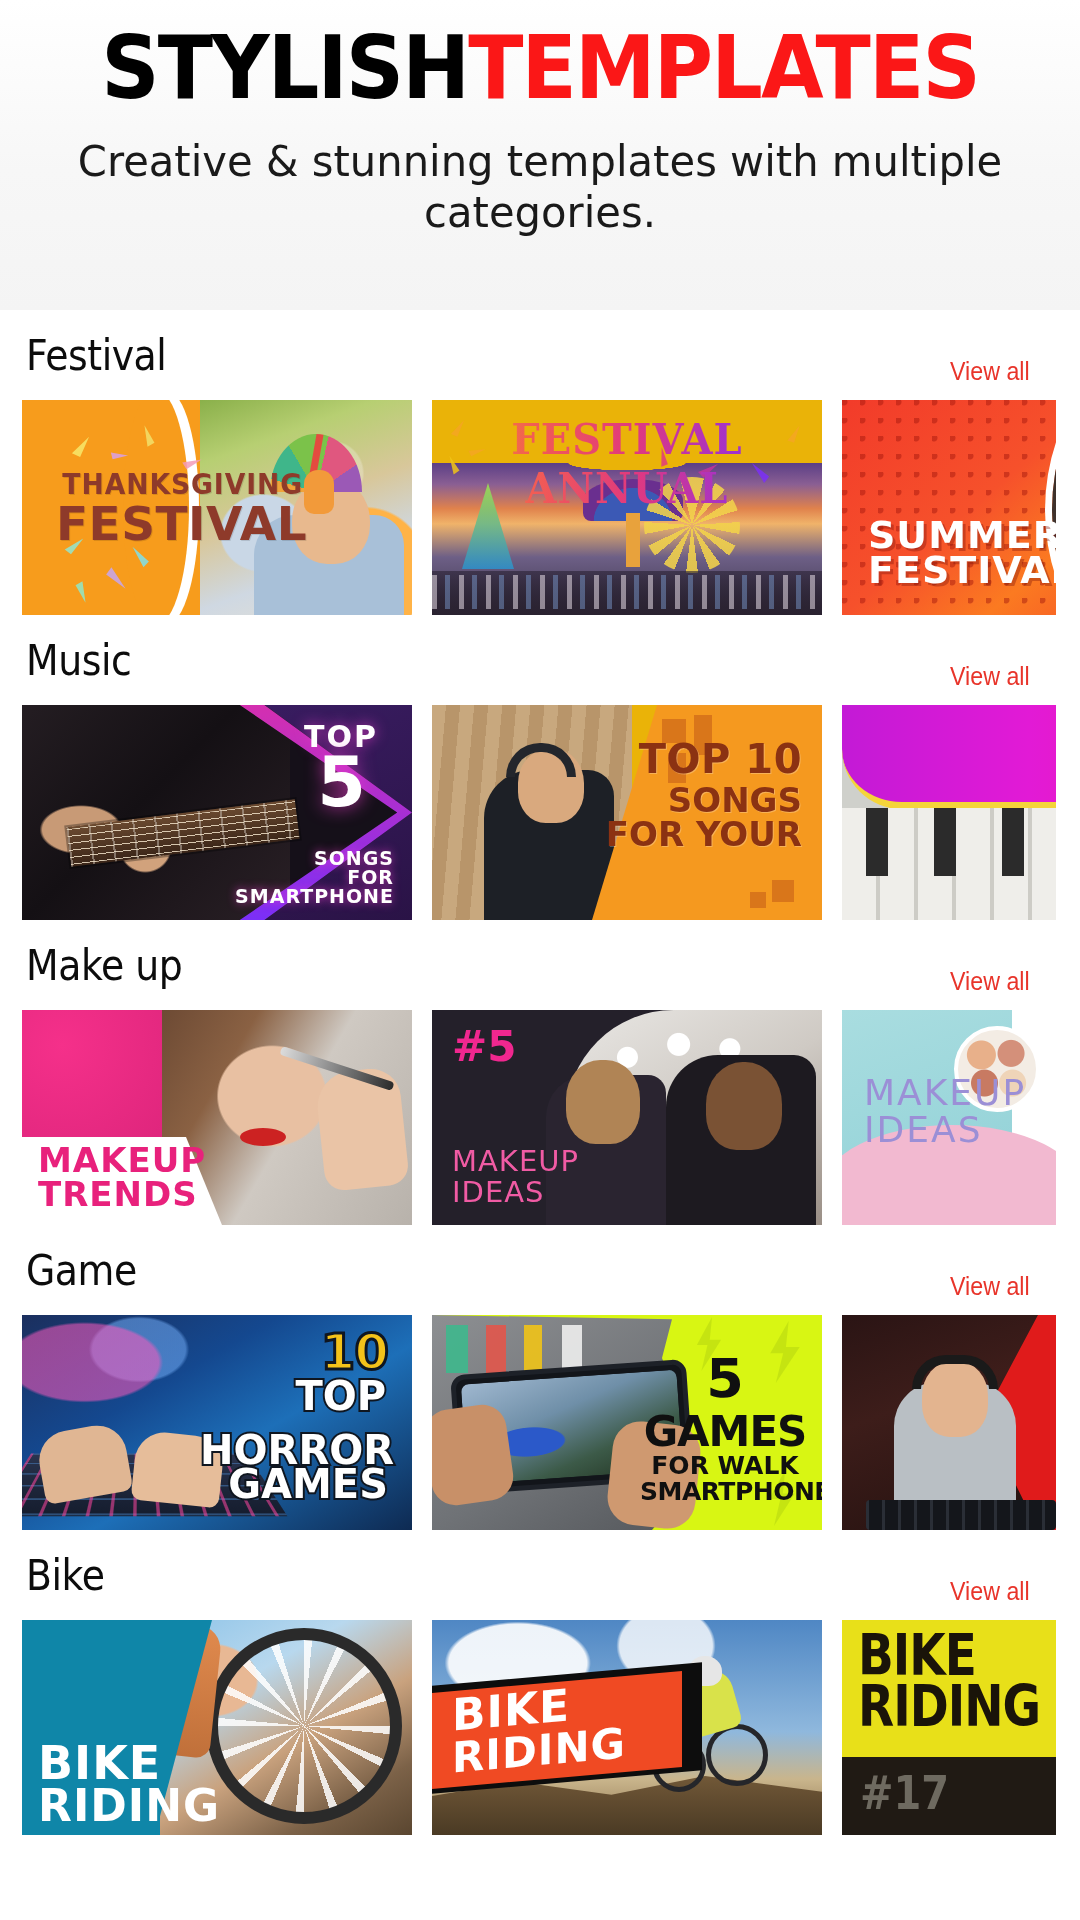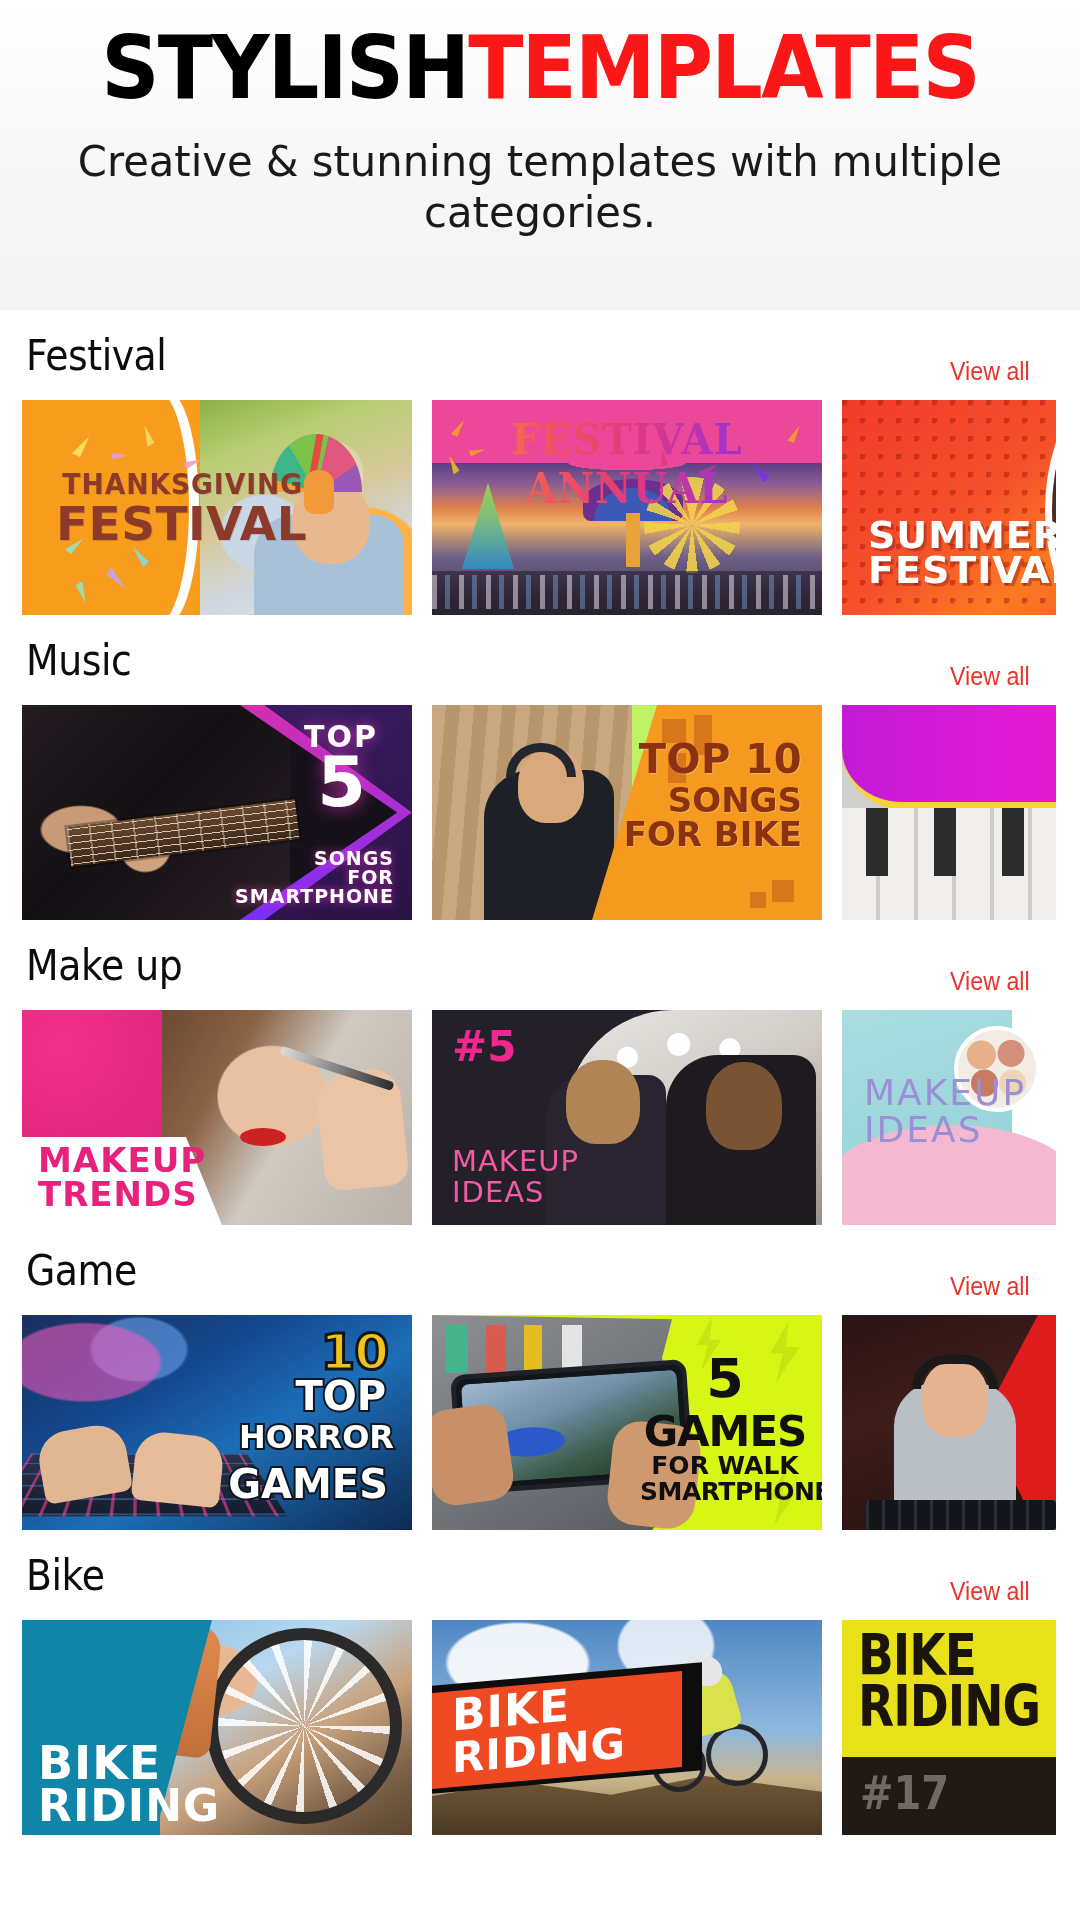--- a/index.html
+++ b/index.html
@@ -125,21 +125,21 @@
   .c-thanks .txt{
     position:absolute; left:34px; top:72px; line-height:.96;
     font-family:"DejaVu Sans", sans-serif; font-weight:700;
     color:#8e3a2a; text-shadow:1px 1px 0 rgba(0,0,0,.12);
   }
   .c-thanks .t1{ font-size:28px; letter-spacing:1px; transform:scaleX(.95); }
   .c-thanks .t2{ font-size:47px; letter-spacing:.5px; margin-top:2px; }
   .conf { position:absolute; width:0; height:0; border-style:solid; opacity:.85; }
 
   
-  .c-annual { background:#ec4899; }
+  .c-annual { background:#eab308; }
   .c-annual .wave{
     position:absolute; left:0; right:0; bottom:0; height:152px;
     background:
       linear-gradient(180deg,#5b3f86 0%,#8a5f93 14%,#e0824c 30%,#f0b36a 40%,#6d5f86 62%,#3a3348 100%);
     -webkit-mask-image: radial-gradient(120% 58px at 50% 0, transparent 0 58px, #000 59px);
     mask-image: radial-gradient(120% 58px at 50% 0, transparent 0 58px, #000 59px);
   }
   .c-annual .ride1{position:absolute;left:30px;bottom:46px;width:52px;height:86px;
     background:linear-gradient(180deg,#9ee04e,#2f8fc9);clip-path:polygon(50% 0,100% 100%,0 100%);opacity:.9;}
   .c-annual .carousel{position:absolute;left:146px;bottom:48px;width:110px;height:88px;}
@@ -243,21 +243,21 @@
     font-family:"DejaVu Sans", sans-serif; font-weight:700; font-size:70px;
     color:#fff; text-shadow:0 0 18px rgba(230,60,200,.8);
   }
   .c-top5 .t-sub{
     position:absolute; right:18px; bottom:14px; text-align:right; line-height:1.0;
     font-family:"DejaVu Sans", sans-serif; font-weight:700; font-size:19px;
     color:#fff; letter-spacing:1px; text-shadow:0 0 10px rgba(230,60,200,.8);
   }
 
   
-  .c-top10{ background:#bef264; }
+  .c-top10{ background:#eab308; }
   .c-top10 .photo{
     position:absolute; left:0; top:0; width:200px; height:100%;
     background:
       radial-gradient(ellipse at 62% 44%, #d8b089 0 14%, transparent 15%),
       repeating-linear-gradient(95deg,#c8a87e 0 14px, #b8956a 14px 28px);
   }
   .c-top10 .man{
     position:absolute; left:52px; bottom:0; width:130px; height:150px;
     background:#1d2026; border-radius:48px 26px 0 0;
   }
@@ -436,21 +436,21 @@
     position:absolute; right:24px; top:8px;
     font-family:"DejaVu Sans", sans-serif; font-weight:700; font-size:50px;
     color:#f3c21a; -webkit-text-stroke:3px #0f1620;
     letter-spacing:-1px;
   }
   .c-horror .tw{
     position:absolute; right:26px; font-family:"DejaVu Sans", sans-serif; font-weight:700;
     color:#ffffff; -webkit-text-stroke:4px #0f1620; paint-order: stroke fill;
   }
   .c-horror .w1{ top:58px; font-size:40px; }
-  .c-horror .w2{ top:103px; font-size:32px; right:18px; }
+  .c-horror .w2{ top:112px; font-size:40px; right:18px; }
   .c-horror .w3{ top:146px; font-size:40px; right:24px; }
 
   
   .c-smart{ background:#d8f613; }
   .c-smart .slate{
     position:absolute; left:0; top:0; width:250px; height:100%;
     background:linear-gradient(150deg,#8d8f92,#6f7276 60%,#55585c);
     clip-path: polygon(0 0, 96% 2%, 92% 20%, 99% 42%, 93% 66%, 97% 88%, 88% 100%, 0 100%);
   }
   .c-smart .clips{
@@ -734,21 +734,21 @@
       <div class="hphone"></div>
       <div class="slant"></div>
       <span class="sq" style="left:230px;top:14px;width:24px;height:24px;"></span>
       <span class="sq" style="left:262px;top:10px;width:18px;height:40px;"></span>
       <span class="sq" style="left:236px;top:48px;width:18px;height:30px;"></span>
       <span class="sq" style="right:28px;bottom:18px;width:22px;height:22px;"></span>
       <span class="sq" style="right:56px;bottom:12px;width:16px;height:16px;"></span>
       <div class="txt">
         <div class="m1">TOP 10</div>
         <div class="m2">SONGS</div>
-        <div class="m3">FOR BIKE</div>
+        <div class="m3">FOR YOUR</div>
       </div>
     </div>
 
     <div class="card c-piano">
       <div class="band"></div>
       <div class="keys"></div>
       <span class="blk" style="left:24px;"></span>
       <span class="blk" style="left:92px;"></span>
       <span class="blk" style="left:160px;"></span>
       <span class="blk" style="left:228px;"></span>

